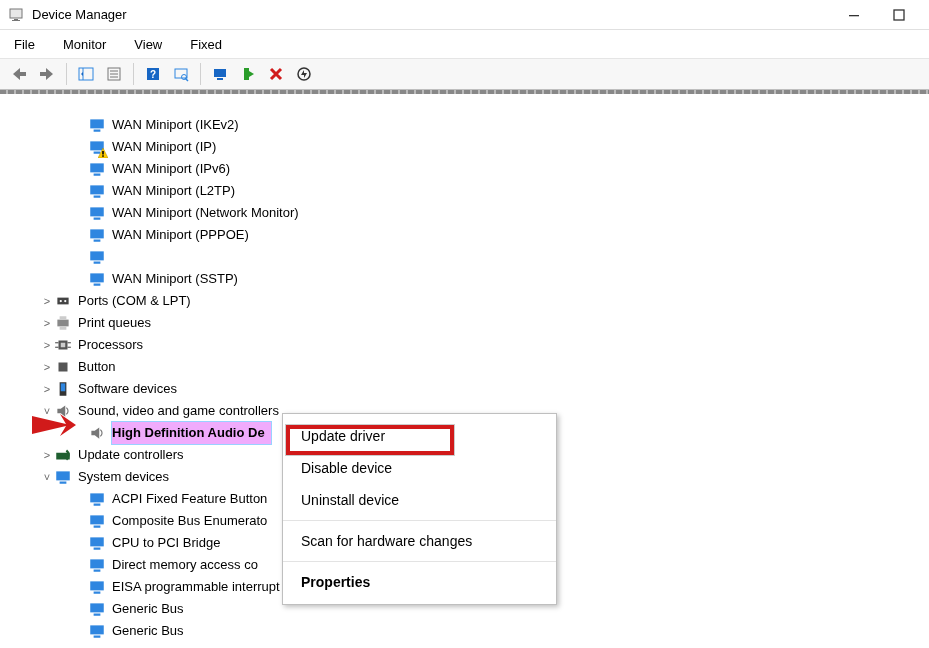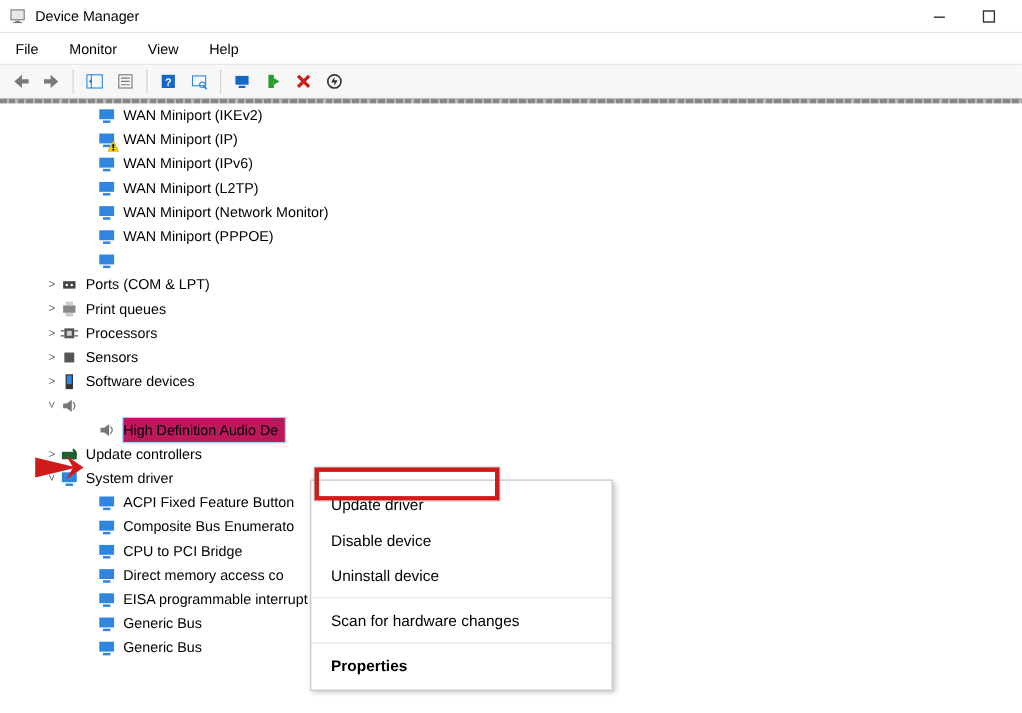--- a/index.html
+++ b/index.html
@@ -17,42 +17,42 @@
     .toolbar .tbtn { width: 26px; height: 26px; display: inline-flex; align-items: center; justify-content: center; border: 1px solid transparent; }
     .toolbar .sep { width: 1px; height: 22px; background: #d0d0d0; margin: 0 4px; }
     .toolbar svg { width: 16px; height: 16px; }
     .arrow-fill { fill: #7a7a7a; }
     .icon-blue { fill: #1766c4; }
     .icon-red { fill: #d11a1a; }
     .icon-dark { fill: #333; }
 
     .divider-strong { height: 4px; background: repeating-linear-gradient(90deg,#888,#888 6px,#bbb 6px,#bbb 8px); }
 
-    .tree { padding: 0 0 0 4px; position: relative; height: calc(100% - 94px); overflow: hidden; }
+    .tree { padding: 20px 0 0 4px; position: relative; height: calc(100% - 94px); overflow: hidden; }
     .row { display: flex; align-items: center; height: 22px; line-height: 22px; white-space: nowrap; }
     .row .chev { width: 14px; text-align: center; color: #6a6a6a; font-size: 11px; user-select: none; }
     .row .chev.open::before { content: "˅"; }
     .row .chev.closed::before { content: ">"; }
     .row .chev.none::before { content: ""; }
     .row .icon { width: 18px; height: 18px; margin-right: 6px; display: inline-flex; align-items: center; justify-content: center; }
     .row .label { padding-right: 6px; }
-    .row.selected .label { background: #be185d; outline: 1px solid #99d1ff; }
+    .row.selected .label { background: #f0abfc; outline: 1px solid #99d1ff; font-weight: bold; }
     .indent-1 { padding-left: 36px; }
     .indent-2 { padding-left: 70px; }
 
     .monitor-body { fill:#2f86e0; }
     .monitor-stand { fill:#2f86e0; }
     .warn-overlay { position:absolute; right:-2px; bottom:-2px; width:10px; height:10px; }
     .rel { position: relative; }
     .chip-body { fill:#555; }
     .speaker-body { fill:#777; }
     .port-body { fill:#444; }
 
     .context-menu {
-      position: absolute; left: 282px; top: 436px;
+      position: absolute; left: 282px; top: 413px;
       width: 275px; background: #fff; border: 1px solid #bfbfbf;
       box-shadow: 2px 2px 5px rgba(0,0,0,0.25);
       padding: 6px 0;
     }
     .context-menu .cm-item { padding: 8px 18px; font-size: 14px; }
     .context-menu .cm-item.bold { font-weight: 600; }
     .context-menu hr { border: none; border-top: 1px solid #e3e3e3; margin: 4px 0; }
 
     .red-box { position: absolute; left: 286px; top: 425px; width: 168px; height: 30px; border: 4px solid #d11a1a; box-shadow: 0 0 0 1px rgba(0,0,0,0.2); pointer-events: none; }
     .red-arrow { position: absolute; left: 30px; top: 410px; width: 46px; height: 30px; pointer-events: none; }
@@ -79,21 +79,21 @@
     <svg viewBox="0 0 12 12" width="12" height="12">
         <rect x="1" y="1" width="10" height="10" fill="none" stroke="#333" stroke-width="1.3"></rect>
       </svg>
   </span>
 </div>
 
 <div class="menubar">
   <span class="menu-item">File</span>
   <span class="menu-item">Monitor</span>
   <span class="menu-item">View</span>
-  <span class="menu-item">Help</span>
+  <span class="menu-item">Fixed</span>
 </div>
 
 <div class="toolbar">
   <span class="tbtn">
       <svg viewBox="0 0 16 16">
         <path class="arrow-fill" d="M9 2 L2 8 L9 14 L9 10 L15 10 L15 6 L9 6 Z"></path>
       </svg>
     </span>
   <span class="tbtn">
       <svg viewBox="0 0 16 16">
@@ -228,20 +228,30 @@
         <span class="label">WAN Miniport (PPPOE)</span>
       </div>
       <div class="row indent-2">
         <span class="chev none"></span>
         <span class="icon rel">
           <svg viewBox="0 0 16 16">
             <rect x="2" y="3" width="12" height="8" class="monitor-body"></rect>
             <rect x="5" y="12" width="6" height="2" class="monitor-stand"></rect>
           </svg>
         </span>
+      </div>
+      <div class="row indent-2">
+        <span class="chev none"></span>
+        <span class="icon rel">
+          <svg viewBox="0 0 16 16">
+            <rect x="2" y="3" width="12" height="8" class="monitor-body"></rect>
+            <rect x="5" y="12" width="6" height="2" class="monitor-stand"></rect>
+          </svg>
+        </span>
+        <span class="label">WAN Miniport (SSTP)</span>
       </div>
     </div>
 
   <div class="row indent-1">
     <span class="chev closed"></span>
     <span class="icon">
         <svg viewBox="0 0 16 16">
           <rect x="3" y="5" width="10" height="6" class="port-body"></rect>
           <circle cx="6" cy="8" r="1" fill="#fff"></circle>
           <circle cx="10" cy="8" r="1" fill="#fff"></circle>
@@ -277,21 +287,21 @@
     <span class="label">Processors</span>
   </div>
 
   <div class="row indent-1">
     <span class="chev closed"></span>
     <span class="icon">
         <svg viewBox="0 0 16 16">
           <rect x="4" y="4" width="8" height="8" fill="#555"></rect>
         </svg>
       </span>
-    <span class="label">Sensors</span>
+    <span class="label">Button</span>
   </div>
 
   <div class="row indent-1">
     <span class="chev closed"></span>
     <span class="icon">
         <svg viewBox="0 0 16 16">
           <rect x="5" y="2" width="6" height="12" fill="#333"></rect>
           <rect x="6" y="3" width="4" height="7" fill="#2f86e0"></rect>
         </svg>
       </span>
@@ -299,20 +309,21 @@
   </div>
 
   <div class="row indent-1">
     <span class="chev open"></span>
     <span class="icon">
         <svg viewBox="0 0 16 16">
           <path class="speaker-body" d="M3 6 L6 6 L10 3 L10 13 L6 10 L3 10 Z"></path>
           <path d="M11 5 Q14 8 11 11" fill="none" stroke="#777" stroke-width="1"></path>
         </svg>
       </span>
+    <span class="label">Sound, video and game controllers</span>
   </div>
 
   <div class="row indent-2 selected">
     <span class="chev none"></span>
     <span class="icon">
         <svg viewBox="0 0 16 16">
           <path class="speaker-body" d="M3 6 L6 6 L10 3 L10 13 L6 10 L3 10 Z"></path>
           <path d="M11 5 Q14 8 11 11" fill="none" stroke="#777" stroke-width="1"></path>
         </svg>
       </span>
@@ -331,21 +342,21 @@
   </div>
 
   <div class="row indent-1">
     <span class="chev open"></span>
     <span class="icon">
         <svg viewBox="0 0 16 16">
           <rect x="2" y="3" width="12" height="8" class="monitor-body"></rect>
           <rect x="5" y="12" width="6" height="2" class="monitor-stand"></rect>
         </svg>
       </span>
-    <span class="label">System driver</span>
+    <span class="label">System devices</span>
   </div>
 
   <div id="sysd-container">
       <div class="row indent-2">
         <span class="chev none"></span>
         <span class="icon">
           <svg viewBox="0 0 16 16">
             <rect x="2" y="3" width="12" height="8" class="monitor-body"></rect>
             <rect x="5" y="12" width="6" height="2" class="monitor-stand"></rect>
           </svg>

